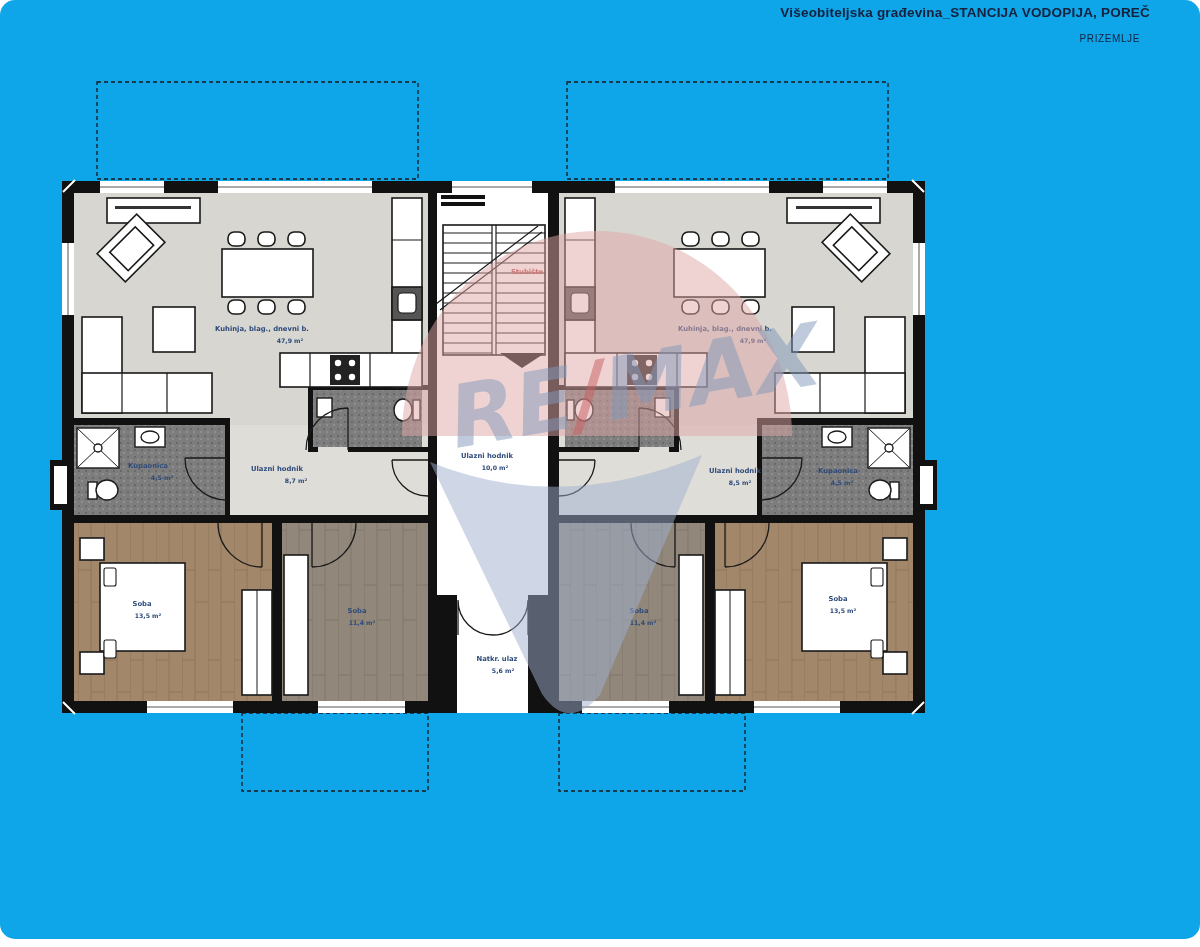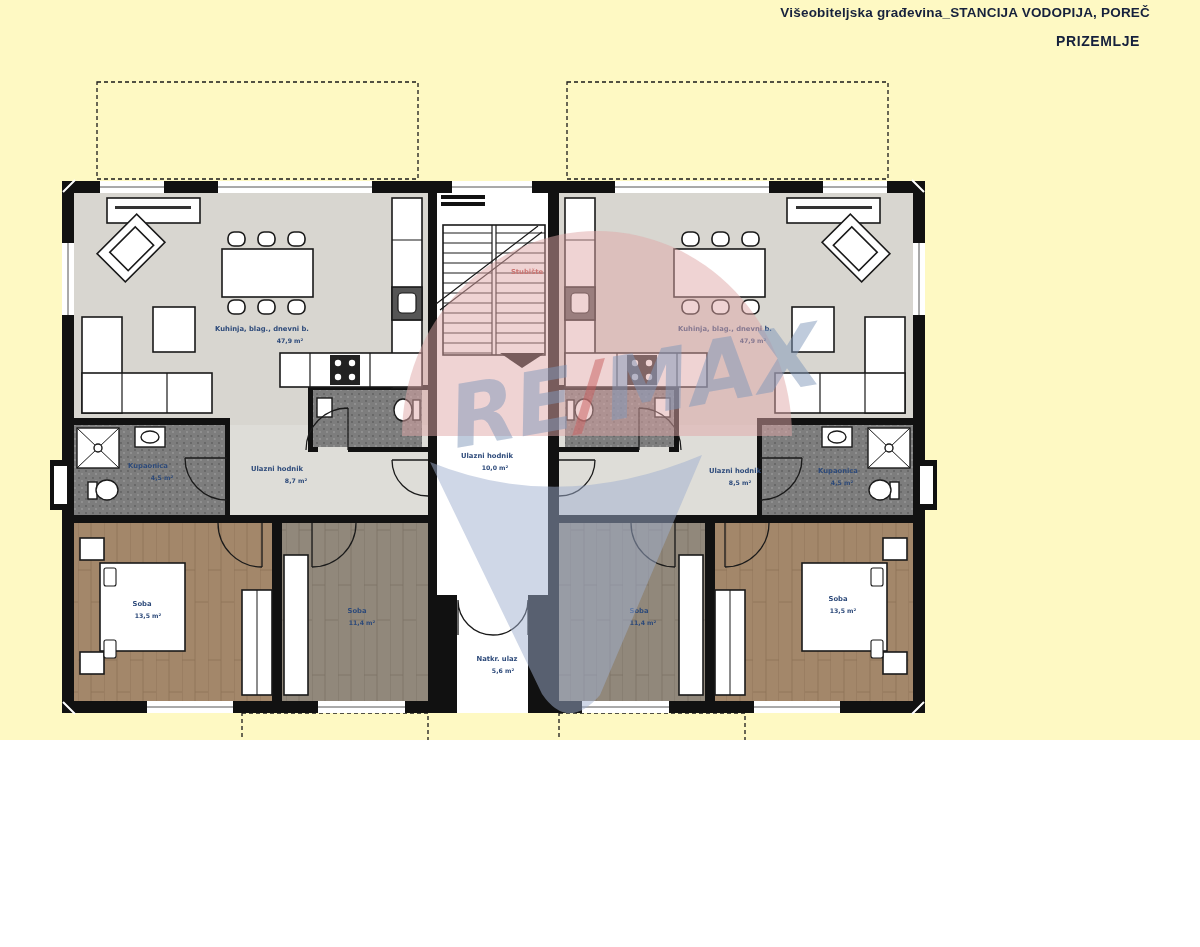--- a/index.html
+++ b/index.html
@@ -1,20 +1,20 @@
 <!DOCTYPE html>
 <html><head>
 <meta charset="utf-8">
 <style>
   html,body{margin:0;padding:0;background:#ffffff;}
-  .page{position:relative;width:1200px;height:740px;background:#fef9c3;overflow:hidden;
-        font-family:"Liberation Sans",sans-serif;}
+  .page{position:relative;width:1200px;height:939px;background:#0ea5e9;overflow:hidden;
+        font-family:"Liberation Sans",sans-serif;border-radius:15px;}
   .hdr{position:absolute;top:5px;right:50px;text-align:right;color:#16213c;}
   .hdr-title{font-size:13.5px;font-weight:bold;letter-spacing:.2px;}
-  .hdr-sub{margin-top:13px;padding-right:10px;font-size:14px;font-weight:bold;letter-spacing:.6px;}
+  .hdr-sub{margin-top:13px;padding-right:10px;font-size:10px;font-weight:normal;letter-spacing:.6px;}
   svg{position:absolute;left:0;top:0;}
   .lbl{font:bold 6.8px "DejaVu Sans",sans-serif;fill:#2d4a7a;text-anchor:middle;}
   .lbl-area{font:bold 6.2px "DejaVu Sans",sans-serif;fill:#2d4a7a;text-anchor:middle;}
   .lbl-red{font:bold 6.8px "DejaVu Sans",sans-serif;fill:#b8413c;text-anchor:middle;}
   .wm-text{font:bold italic 86px "DejaVu Sans",sans-serif;opacity:.5;}
 </style>
 </head>
 <body>
 
 <div class="page">

